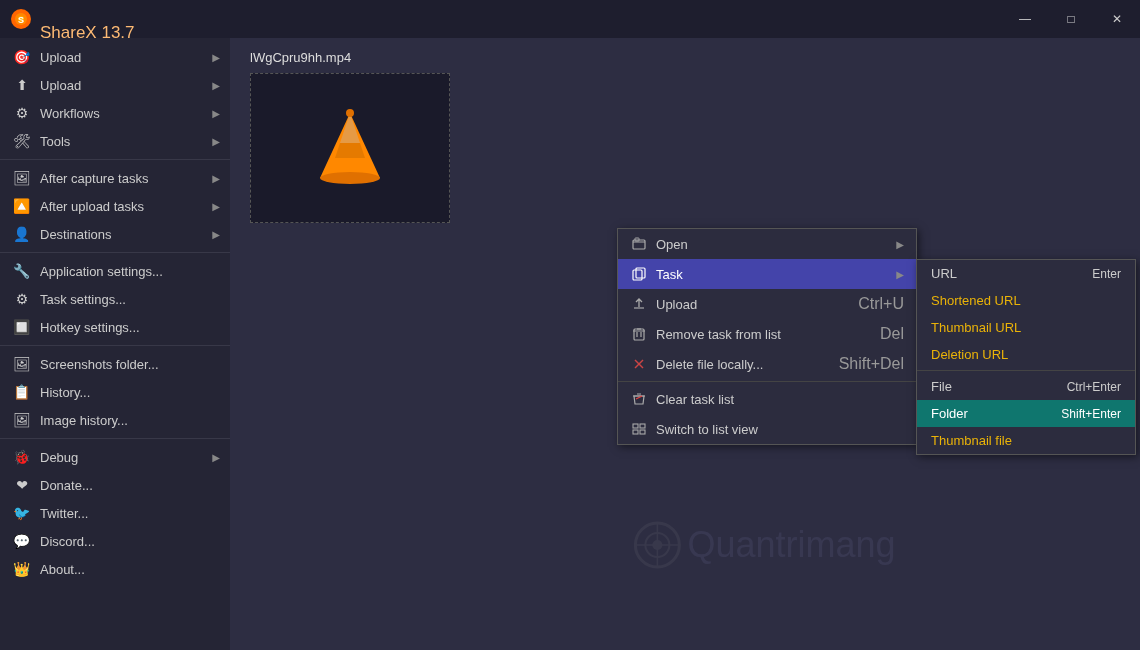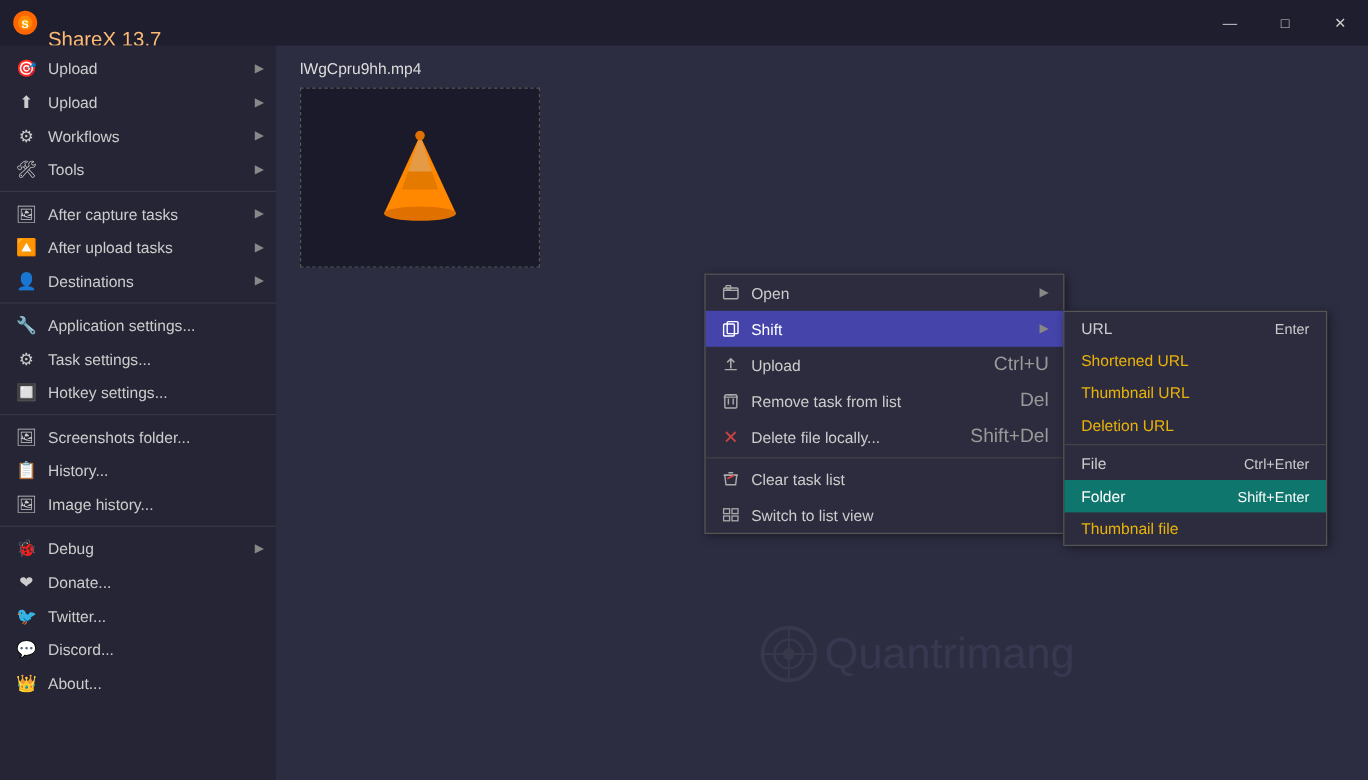--- a/index.html
+++ b/index.html
@@ -140,21 +140,21 @@
     }
     .watermark-text {
       font-size: 36px;
       font-weight: 300;
     }
 
     
     .context-menu {
       position: absolute;
       top: 190px;
-      left: 357px;
+      left: 387px;
       background: #2c2c3e;
       border: 1px solid #555;
       min-width: 300px;
       z-index: 100;
       box-shadow: 2px 2px 8px rgba(0,0,0,0.5);
     }
     .ctx-item {
       display: flex;
       align-items: center;
       padding: 6px 12px;
@@ -363,21 +363,21 @@
         <span class="ctx-arrow">▶</span>
       </div>
 
       <div class="ctx-item highlighted" style="position:relative;">
         <span class="ctx-icon">
           <svg width="14" height="14" viewBox="0 0 14 14">
               <rect x="4" y="1" width="9" height="10" rx="1" fill="none" stroke="#fff" stroke-width="1.2"></rect>
               <rect x="1" y="3" width="9" height="10" rx="1" fill="none" stroke="#fff" stroke-width="1.2"></rect>
             </svg>
         </span>
-        <span class="ctx-label">Shift</span>
+        <span class="ctx-label">Task</span>
         <span class="ctx-arrow">▶</span>
 
         <div class="submenu">
           <div class="sub-item">
             <span class="sub-label">URL</span>
             <span class="sub-shortcut">Enter</span>
           </div>
           <div class="sub-item disabled">
             <span class="sub-label">Shortened URL</span>
           </div>

